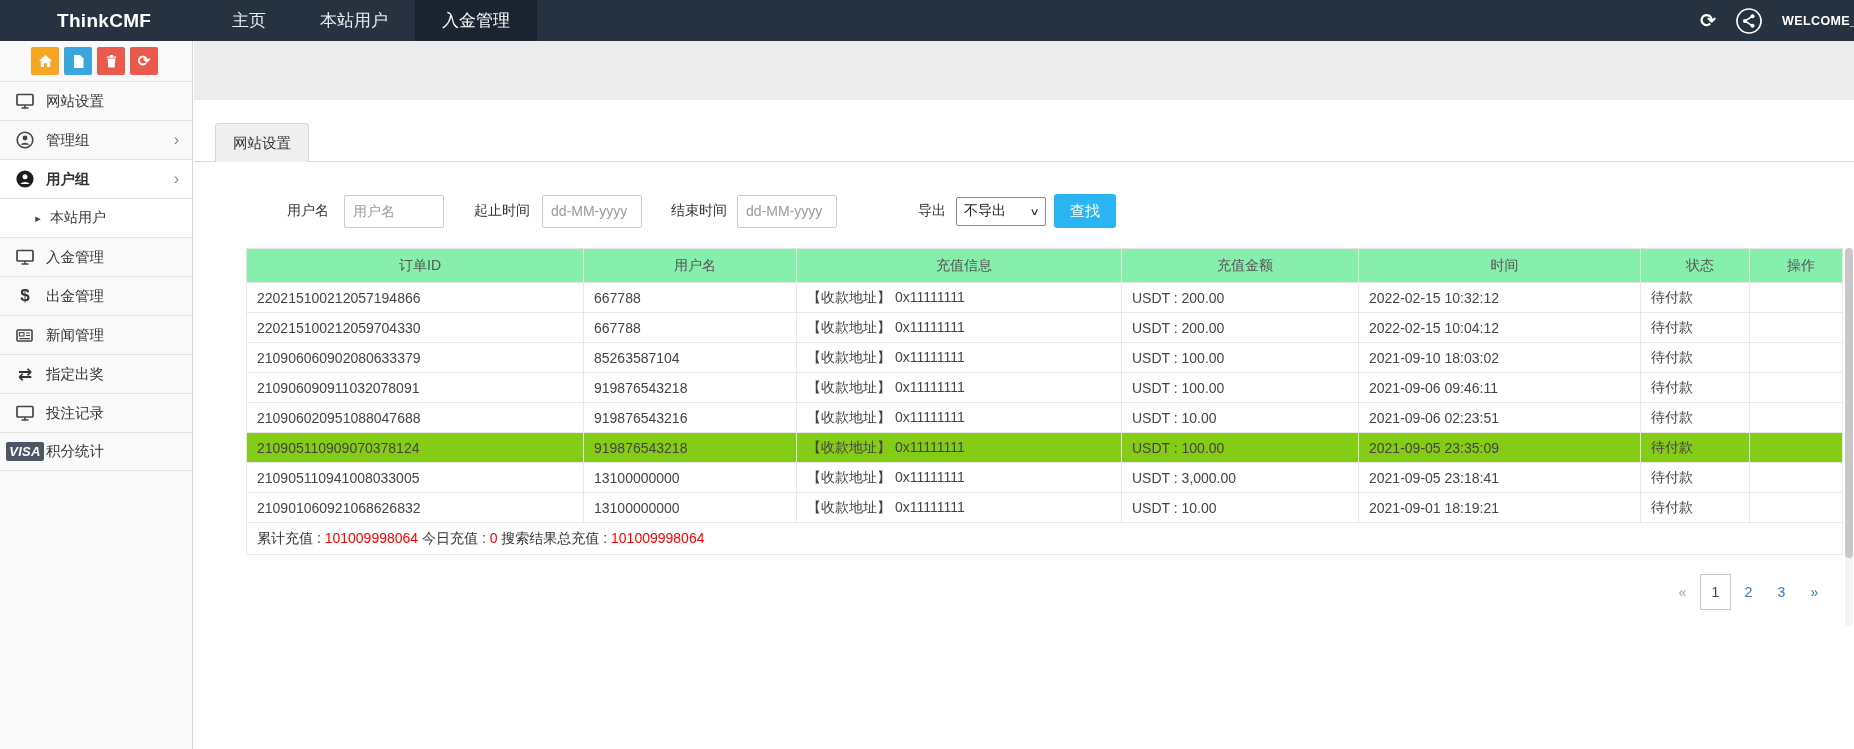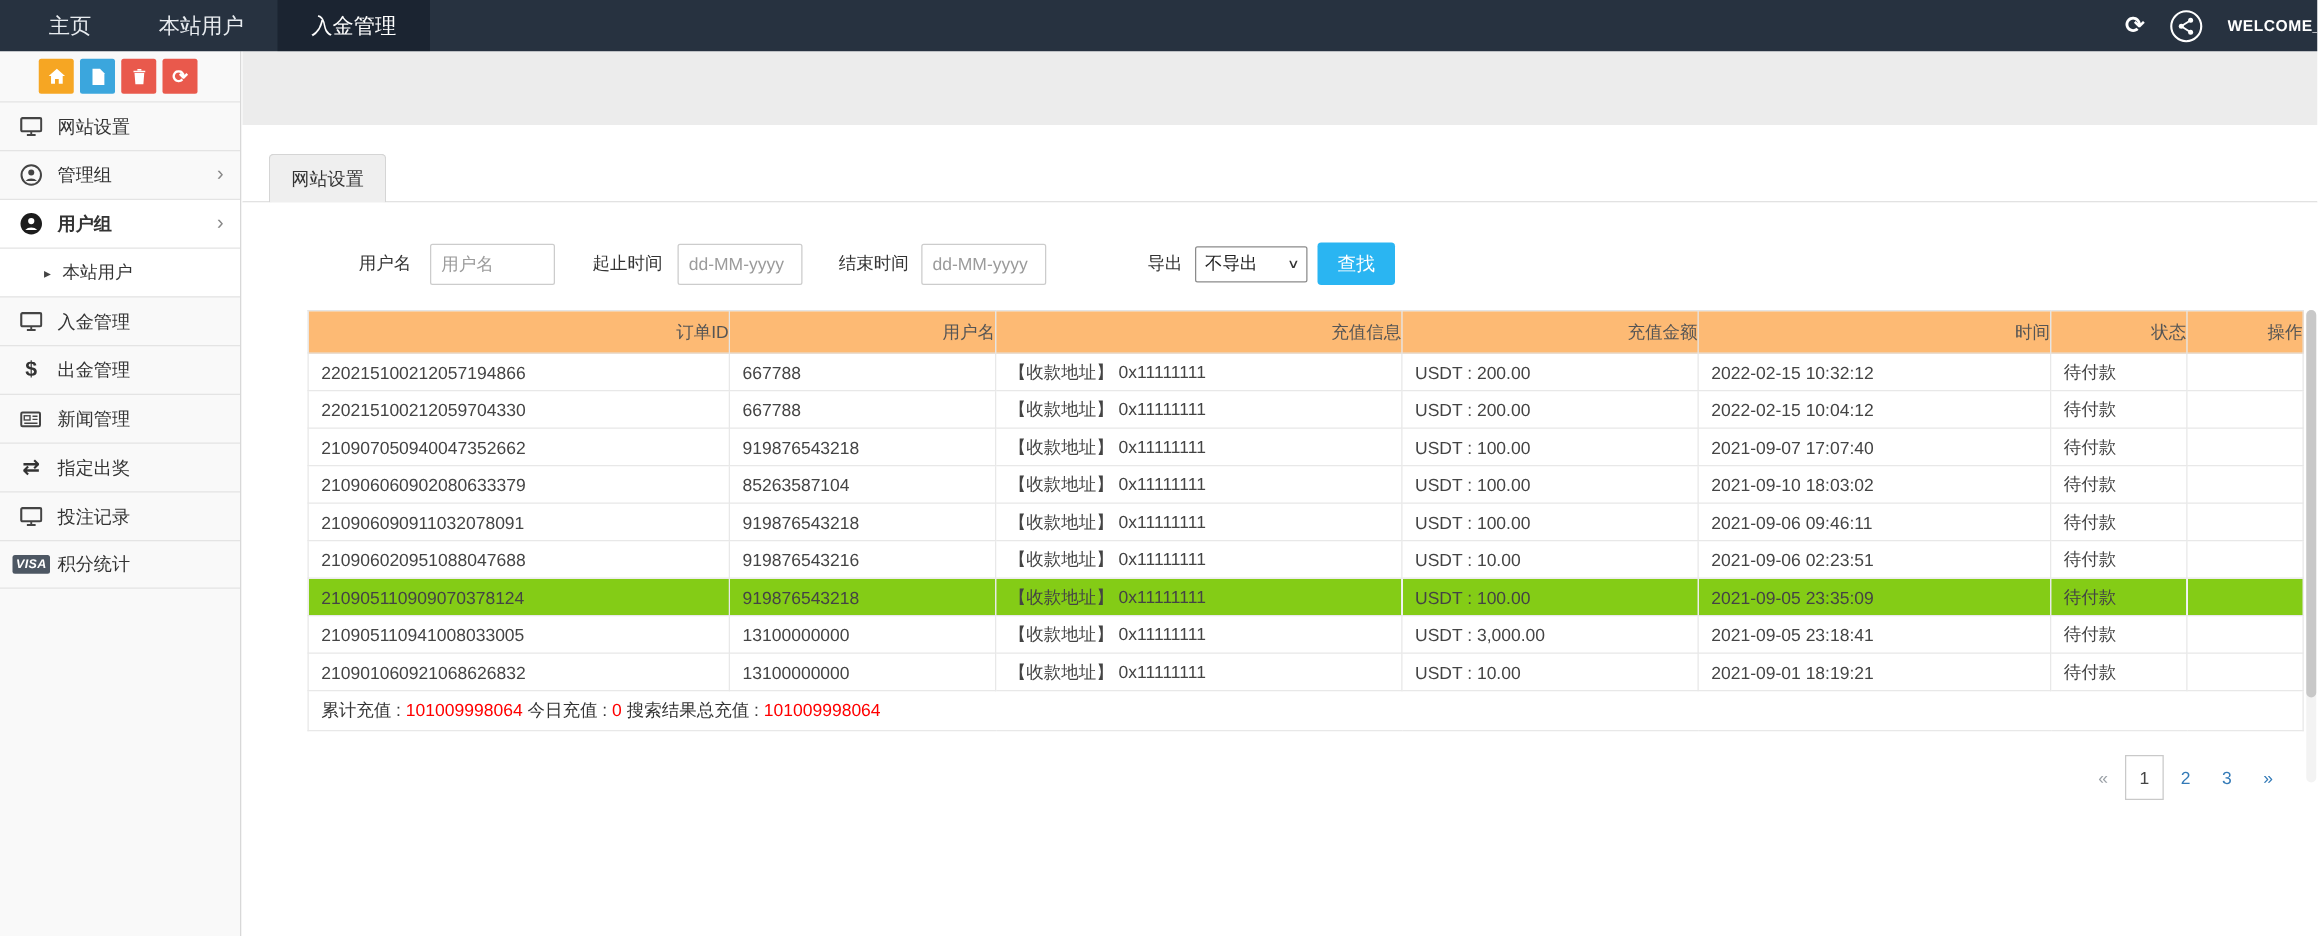--- a/index.html
+++ b/index.html
@@ -22,61 +22,62 @@
   .quick-row { height:40px; display:flex; align-items:center; gap:5px; padding-left:31px; }
   .qbtn { width:28px; height:28px; border:none; border-radius:2px; display:flex; align-items:center; justify-content:center; cursor:pointer; color:#fff; font-size:15px; }
   .qbtn svg { display:block; }
   .side-item { height:39px; display:flex; align-items:center; padding-left:14px; border-top:1px solid #e4e4e4; font-size:14.5px; color:#333; cursor:pointer; position:relative; }
   .side-item:last-of-type { border-bottom:1px solid #e4e4e4; }
   .side-item .s-icon { width:22px; margin-right:10px; display:flex; justify-content:center; align-items:center; color:#333; font-weight:bold; }
   .side-item.active { font-weight:bold; background:#fff; }
   .side-item.sub { padding-left:32px; background:#fff; font-size:14px; }
   .side-item.sub .s-icon { width:12px; margin-right:6px; font-weight:normal; font-size:11px; color:#444; }
   .side-chevron { position:absolute; right:13px; color:#888; font-size:16px; font-weight:normal; }
-  .visa-badge { background:#4d5763; color:#fff; font-size:10px; font-style:italic; font-weight:bold; border-radius:2px; padding:2px 3px; letter-spacing:.3px; }
+  .visa-badge { background:#4d5763; color:#fff; font-size:13px; font-style:italic; font-weight:bold; border-radius:2px; padding:2px 3px; letter-spacing:.3px; }
 
   
   .main { position:absolute; top:41px; left:194px; right:0; bottom:0; background:#fff; }
   .gray-band { position:absolute; top:0; left:0; right:0; height:59px; background:#ececec; }
   .tabbar { position:absolute; top:59px; left:0; right:0; height:62px; background:#fff; border-bottom:1px solid #d9d9d9; }
   .tab { position:absolute; left:21px; top:23px; height:39px; padding:0 17px; background:#efefef; border:1px solid #d5d5d5; border-bottom:none; border-radius:4px 4px 0 0; display:flex; align-items:center; font-size:14.5px; color:#333; cursor:pointer; }
   .content { position:absolute; top:121px; left:0; right:0; bottom:0; background:#fff; }
 
   
   .filter-row { display:flex; align-items:center; margin:32px 0 0 93px; font-size:14px; color:#333; }
   .f-label { white-space:nowrap; }
   .inp { height:33px; width:100px; border:1px solid #ccc; border-radius:2px; padding:0 8px; font-size:14px; color:#555; font-family:inherit; }
   .inp::placeholder { color:#9b9b9b; }
   .select-box { width:90px; height:29px; border:1px solid #8b8b8b; border-radius:2px; background:#fff; display:flex; align-items:center; justify-content:space-between; padding:0 7px; font-size:14px; color:#222; cursor:pointer; }
   .select-arrow { font-size:10px; color:#333; transform:scaleX(1.4); }
   .search-btn { width:62px; height:34px; background:#2ab5f2; border:none; border-radius:3px; color:#fff; font-size:15px; cursor:pointer; font-family:inherit; }
 
   
   .table-wrap { margin:20px 12px 0 52px; width:1596px; }
   table { width:100%; border-collapse:collapse; table-layout:fixed; }
-  th { height:34px; background:#fdba74; border:1px solid #e4e4e4; font-weight:normal; text-align:right; padding-left:10px; font-size:14px; color:#555; }
+  th { height:34px; background:#86efac; border:1px solid #e4e4e4; font-weight:normal; text-align:center; padding-left:10px; font-size:14px; color:#555; }
   td { height:30px; border:1px solid #e8e8e8; padding-left:10px; font-size:14px; color:#444; white-space:nowrap; overflow:hidden; }
   tr.hl td { background:#84cc16; }
   .summary-cell { height:32px; font-size:14px; color:#333; }
   .red { color:#ff0000; }
 
   
   .vscroll { position:absolute; top:86px; right:1px; width:8px; height:378px; background:#f3f3f3; border-radius:4px; }
   .vscroll-thumb { position:absolute; top:0; left:0; width:8px; height:310px; background:#c8c8c8; border-radius:4px; cursor:pointer; }
 
   
   .pagination { display:flex; justify-content:flex-end; margin:19px 24px 0 0; gap:2px; }
   .page-item { min-width:31px; height:36px; display:inline-flex; align-items:center; justify-content:center; font-size:14px; color:#337ab7; background:#fff; cursor:pointer; padding:0 6px; }
   .page-item.muted { color:#9aa0a6; }
   .page-item.current { border:1px solid #c9c9c9; color:#444; }
 </style>
 </head>
 <body>
 
 <nav class="navbar">
+  <div class="brand">ThinkCMF</div>
   <div class="nav-items">
     <a class="nav-item">主页</a>
     <a class="nav-item">本站用户</a>
     <a class="nav-item active">入金管理</a>
   </div>
   <div class="nav-right">
     <span class="nav-refresh">⟳</span>
     <span class="nav-avatar">
       <svg width="28" height="28" viewBox="0 0 28 28">
         <circle cx="14" cy="14" r="12" fill="none" stroke="#fff" stroke-width="1.7"></circle>
@@ -264,29 +265,20 @@
             <tr>
               <td>220215100212059704330</td>
               <td>667788</td>
               <td>【收款地址】 0x11111111</td>
               <td>USDT : 200.00</td>
               <td>2022-02-15 10:04:12</td>
               <td>待付款</td>
               <td></td>
             </tr>
             <tr>
-              <td>210907050940047352662</td>
-              <td>919876543218</td>
-              <td>【收款地址】 0x11111111</td>
-              <td>USDT : 100.00</td>
-              <td>2021-09-07 17:07:40</td>
-              <td>待付款</td>
-              <td></td>
-            </tr>
-            <tr>
               <td>210906060902080633379</td>
               <td>85263587104</td>
               <td>【收款地址】 0x11111111</td>
               <td>USDT : 100.00</td>
               <td>2021-09-10 18:03:02</td>
               <td>待付款</td>
               <td></td>
             </tr>
             <tr>
               <td>210906090911032078091</td>

